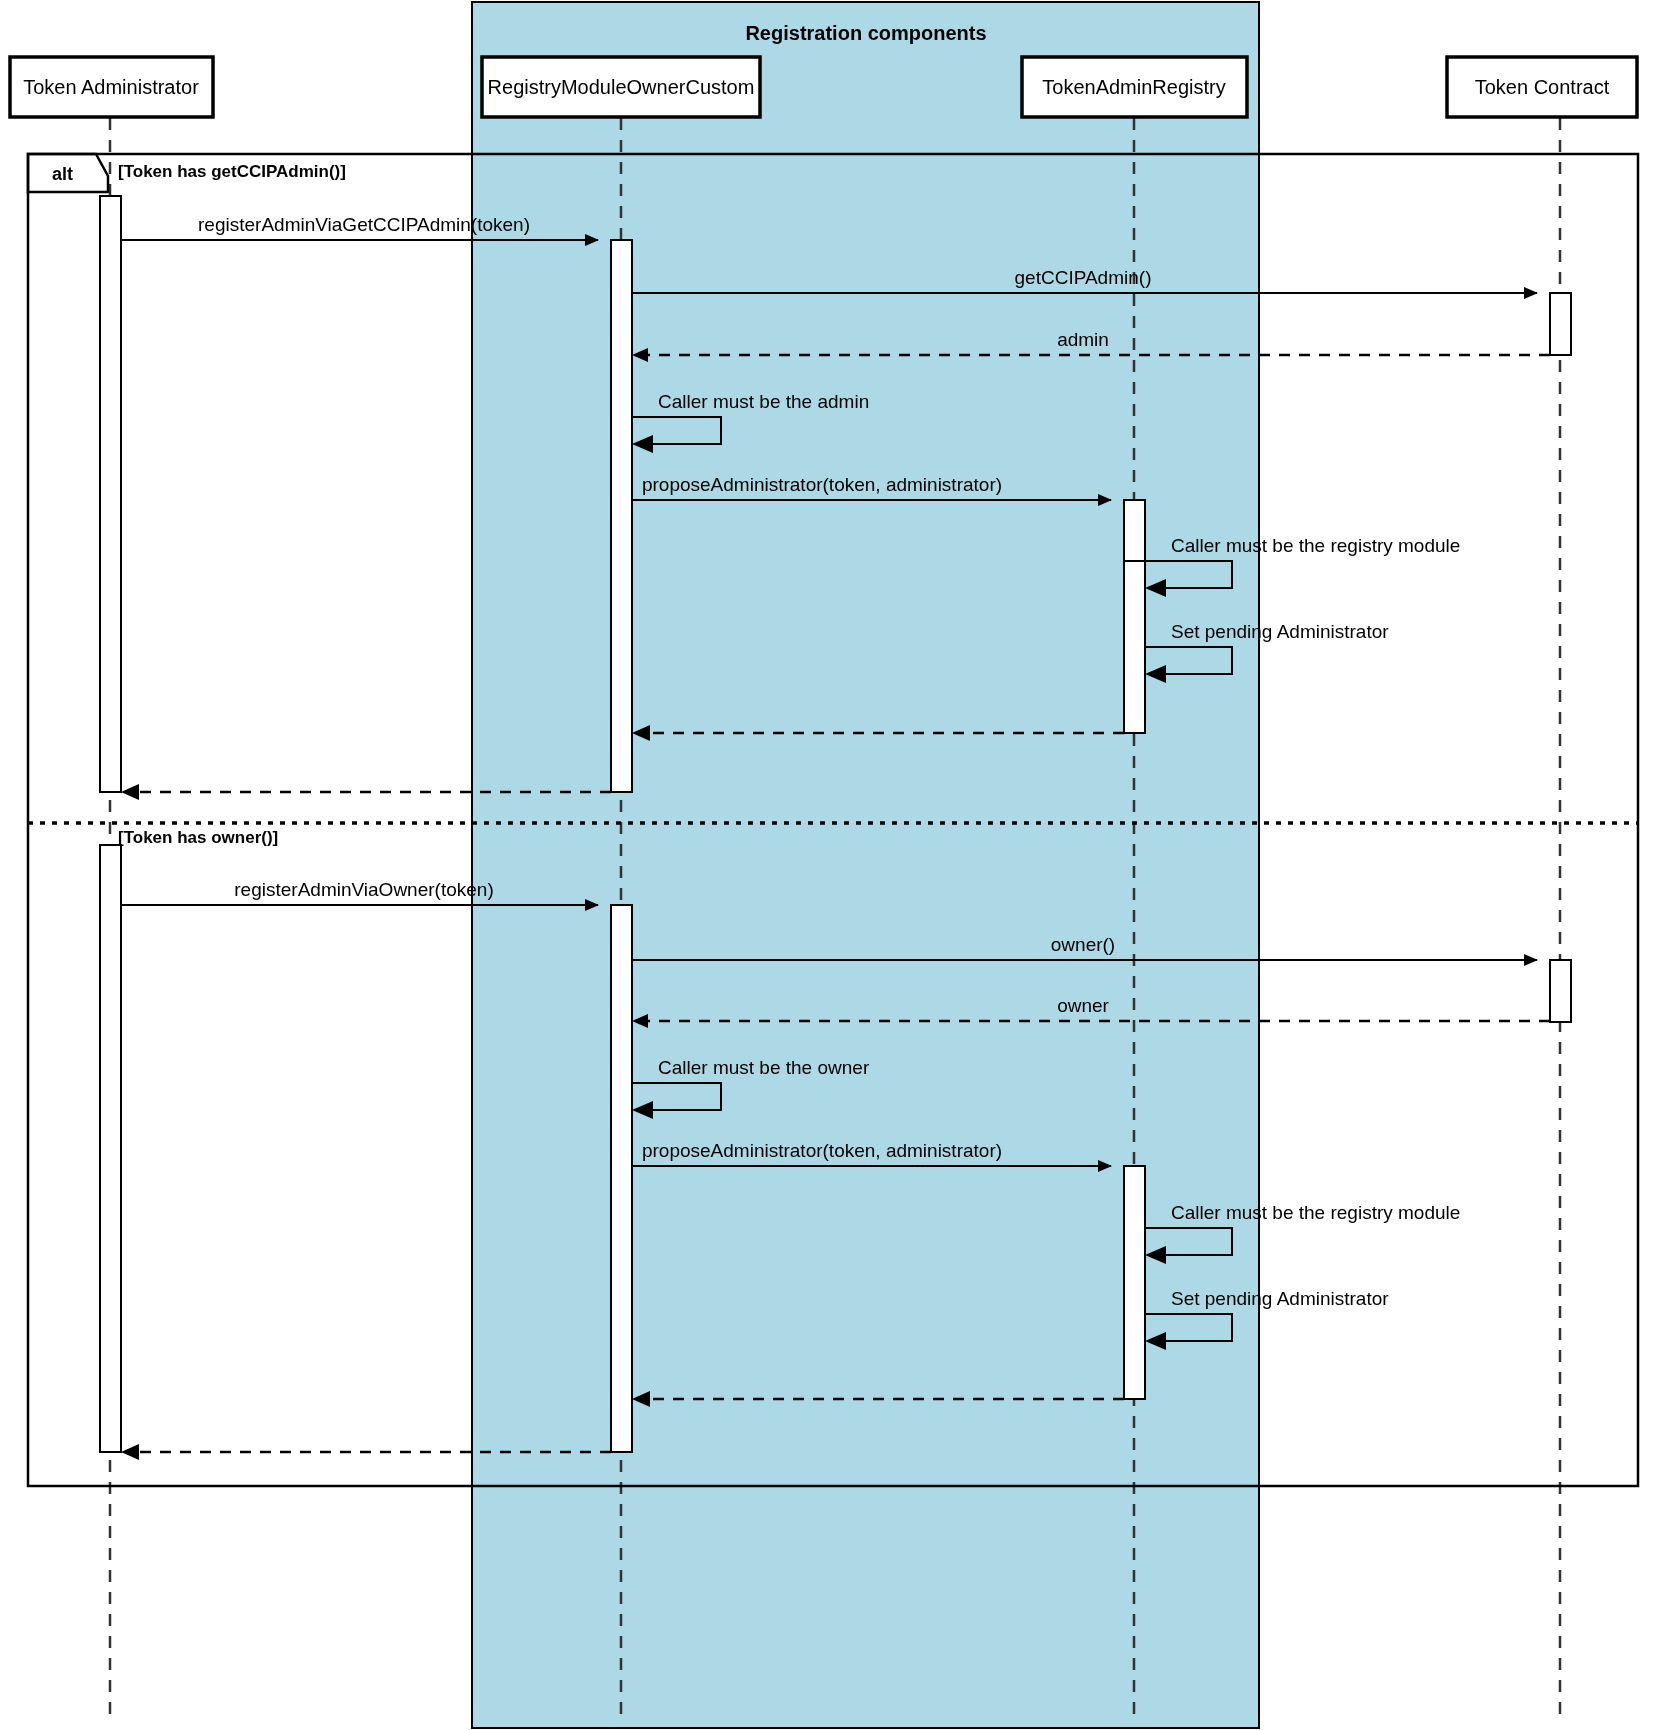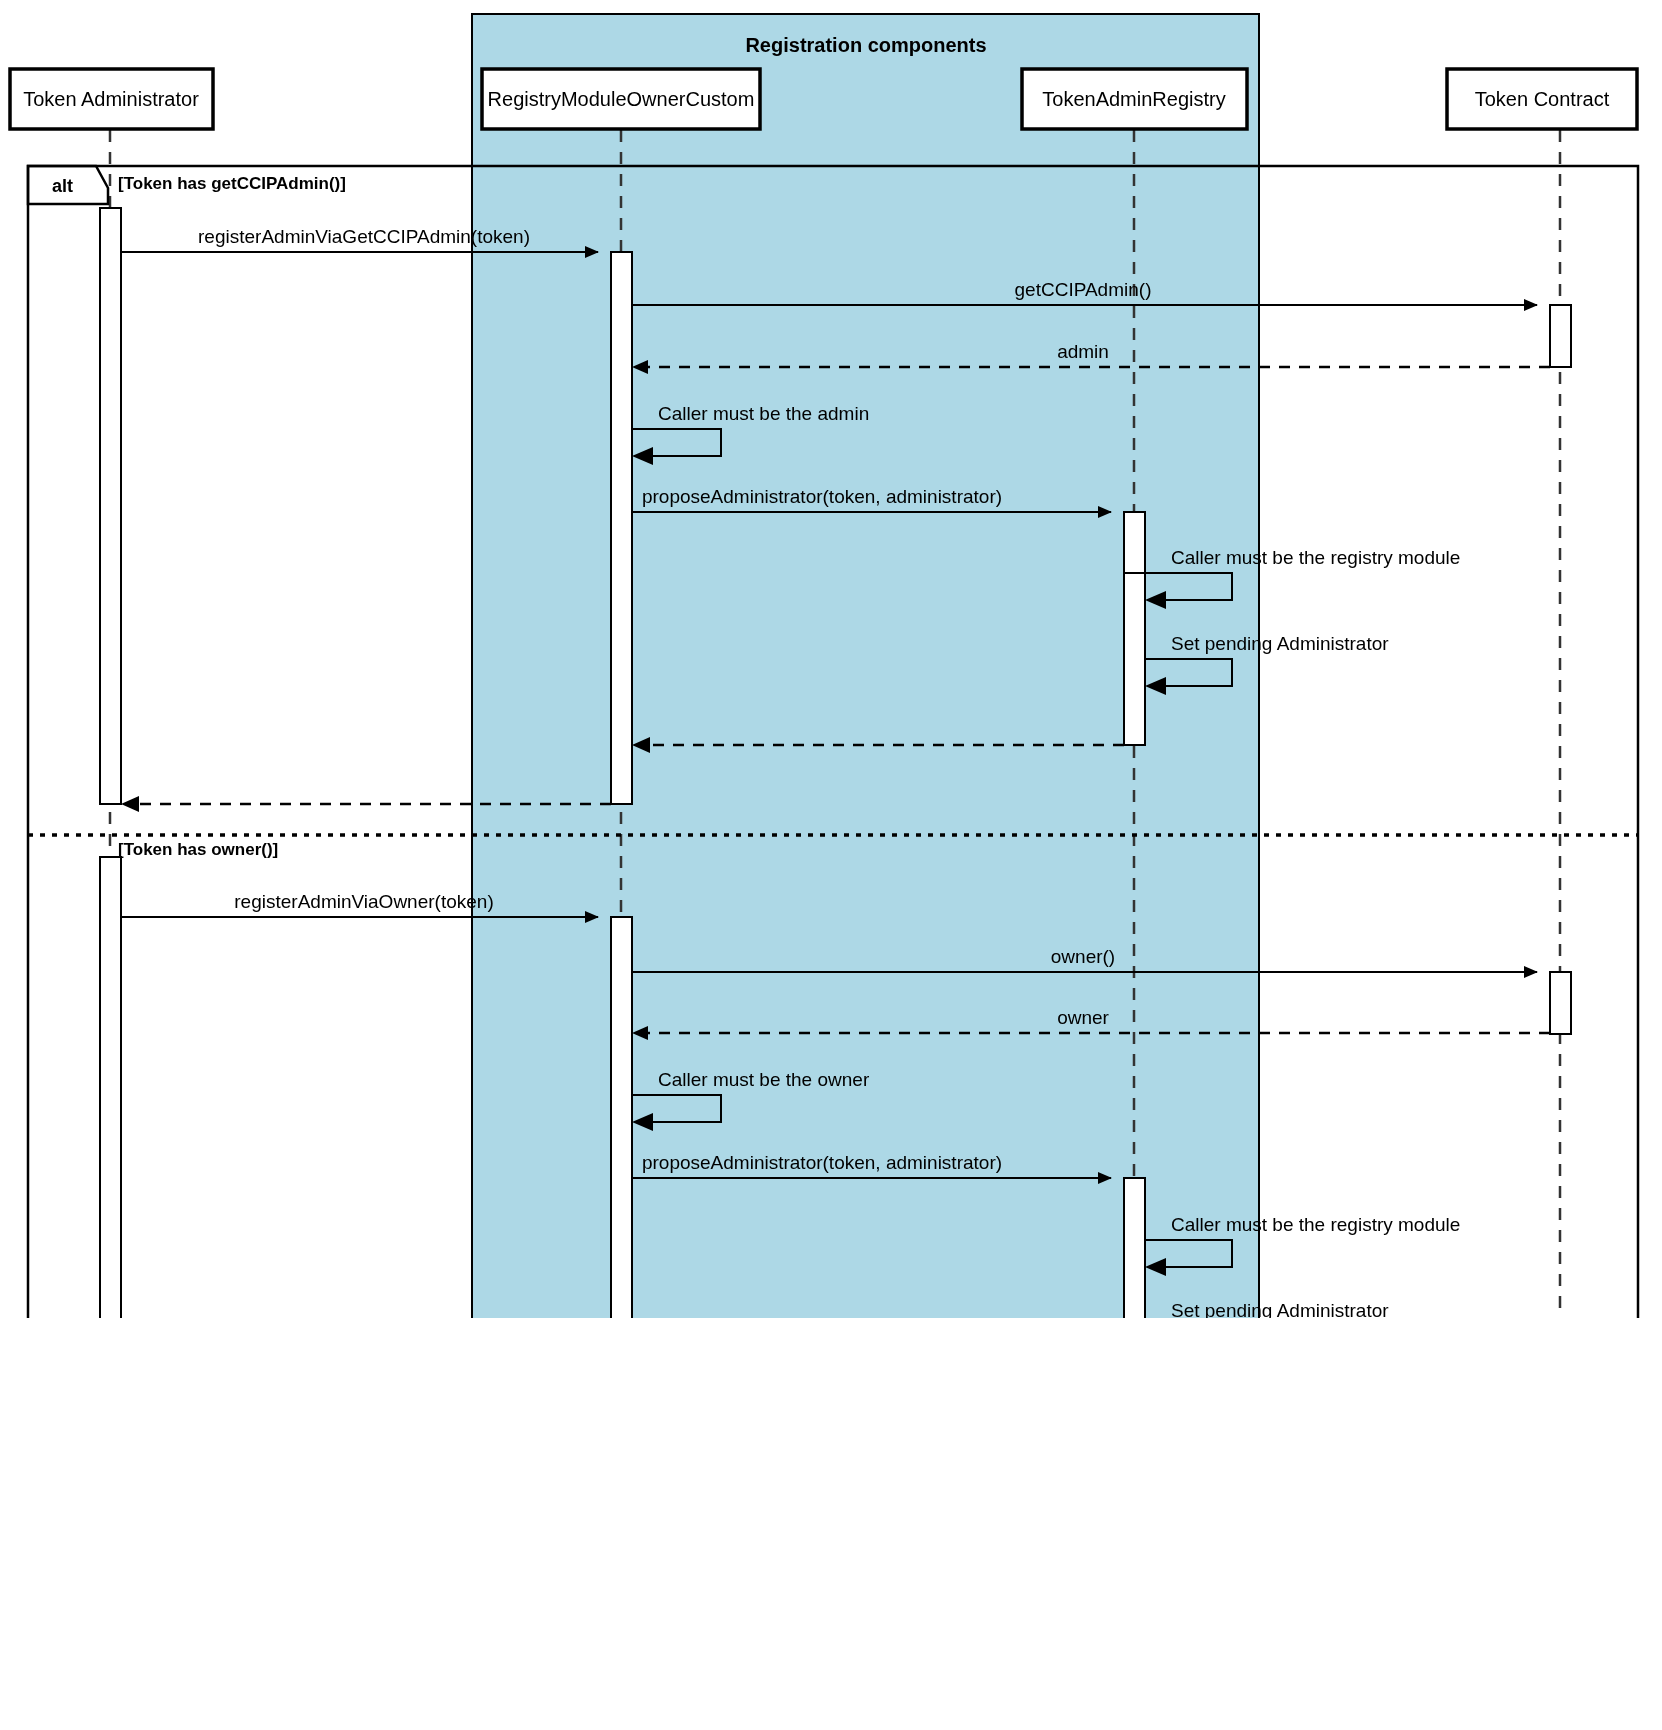--- a/index.html
+++ b/index.html
@@ -6,24 +6,23 @@
     margin: 0;
     padding: 0;
     background: #ffffff;
   }
   body {
     font-family: "Liberation Sans", sans-serif;
   }
   #diagram-root {
     position: relative;
     width: 1662px;
-    height: 1306px;
+    height: 1730px;
     overflow: hidden;
     background: #ffffff;
-    margin-top: 12px;
   }
   #seq-svg {
     position: absolute;
     top: 0;
     left: 0;
     width: 1662px;
     height: 1730px;
   }
   .lifeline-box-label {
     font-family: "Liberation Sans", sans-serif;

